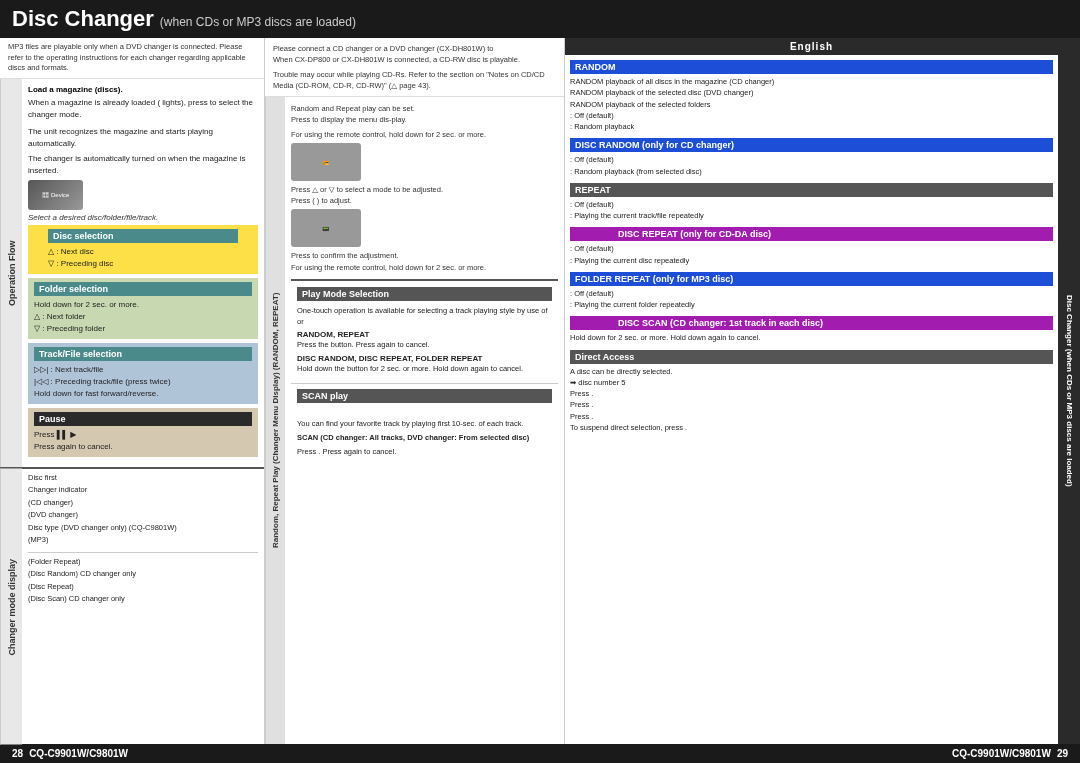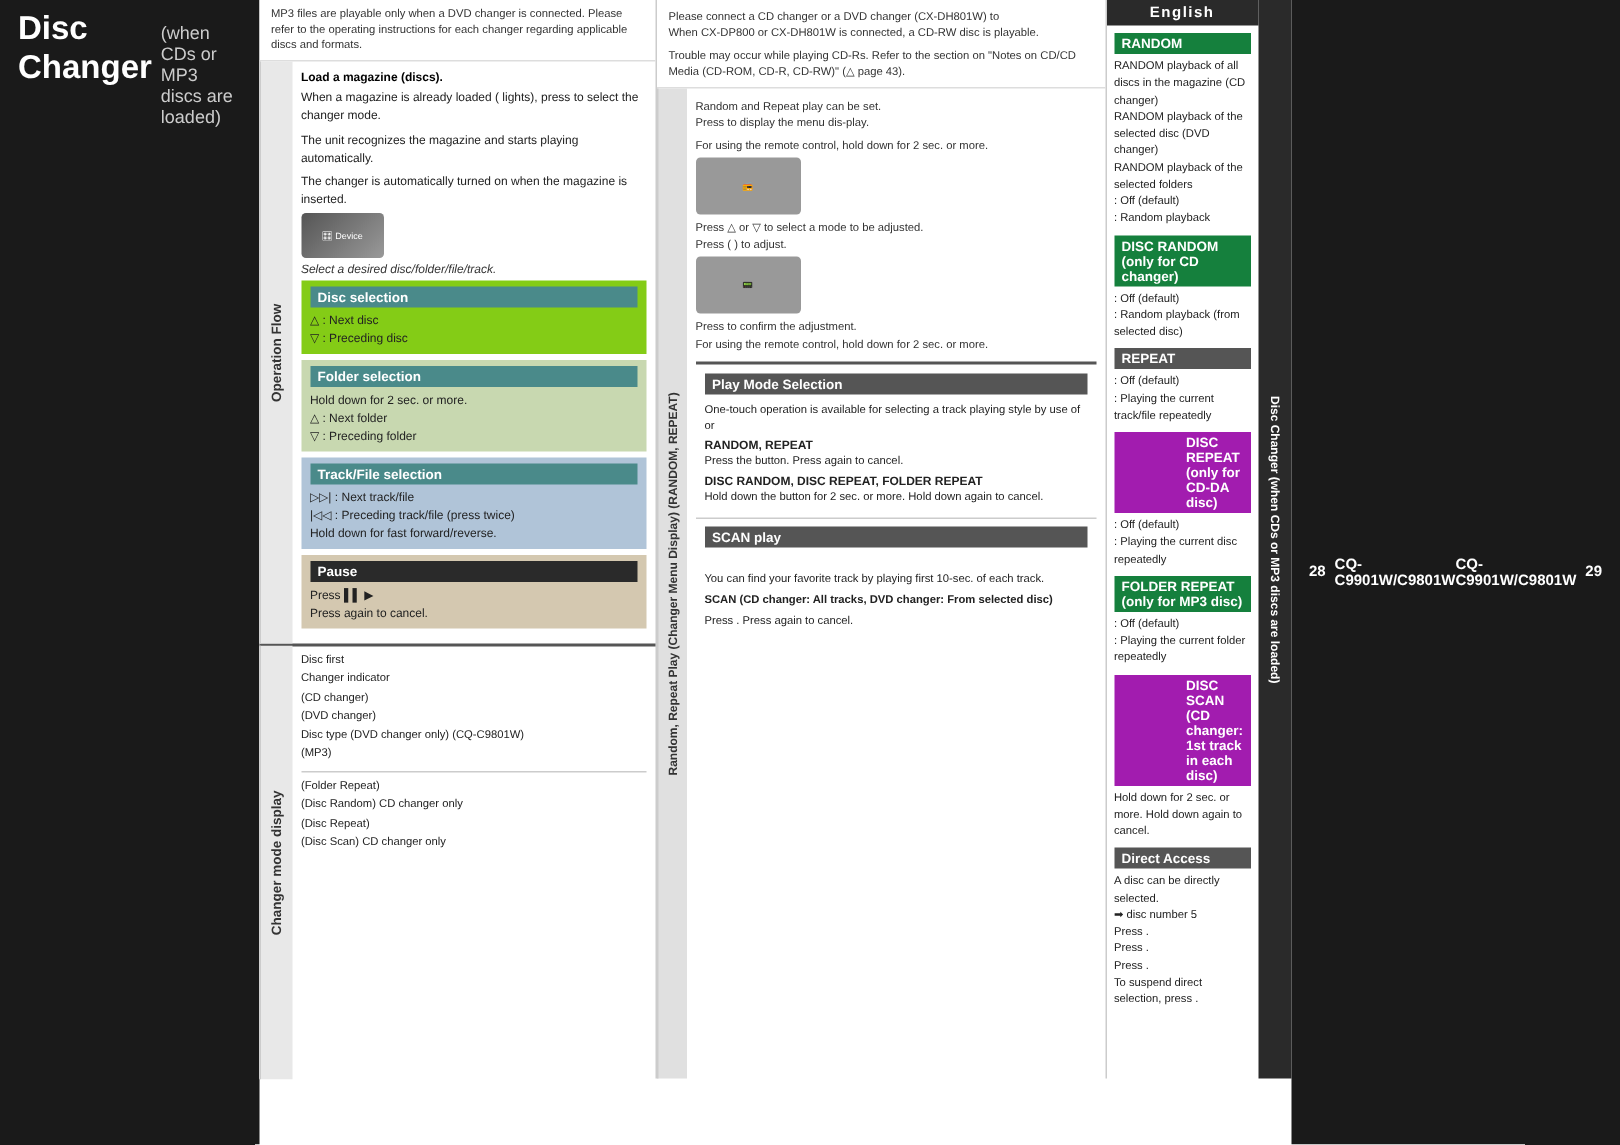--- a/index.html
+++ b/index.html
@@ -96,22 +96,22 @@
       color: #fff;
       padding: 2px 5px;
       font-size: 9px;
       font-weight: bold;
       margin-bottom: 3px;
     }
     .section-header.teal { background: #4a8a8a; }
     .section-header.dark { background: #2a2a2a; }
 
     .disc-selection-box {
-      background: #84cc16;
-      padding: 4px 6px;
+      background: #fde047;
+      padding: 4px 20px;
       margin-bottom: 4px;
     }
     .folder-selection-box {
       background: #c8d8b0;
       padding: 4px 6px;
       margin-bottom: 4px;
     }
     .track-selection-box {
       background: #b0c4d8;
       padding: 4px 6px;
@@ -273,21 +273,21 @@
       margin-bottom: 2px;
     }
 
     .r-header {
       color: #fff;
       padding: 2px 5px;
       font-size: 9px;
       font-weight: bold;
       margin-bottom: 2px;
     }
-    .r-header.dark-teal { background: #15803d; }
+    .r-header.dark-teal { background: #1d4ed8; }
     .r-header.dark-blue { background: #a21caf; padding-left: 48px; }
     .r-header.gray { background: #555; }
 
     .r-text { font-size: 7.5px; color: #222; line-height: 1.5; }
 
     
     .footer {
       background: #1a1a1a;
       color: #fff;
       display: flex;
@@ -323,21 +323,21 @@
       color: #fff;
       padding: 2px 5px;
       font-size: 9px;
       font-weight: bold;
       margin-bottom: 15px;
     }
   </style>
 </head>
 <body>
 
-<div style="width:1080px;height:763px;display:flex;flex-direction:row;">
+<div style="width:1080px;height:763px;display:flex;flex-direction:column;">
 
   <div class="header">
     <span class="header-title-main">Disc Changer</span>
     <span class="header-title-sub">(when CDs or MP3 discs are loaded)</span>
   </div>
 
   <div class="main-container">
 
     <div class="left-col">
       <div class="top-note">MP3 files are playable only when a DVD changer is connected. Please refer to the operating instructions for each changer regarding applicable discs and formats.</div>

